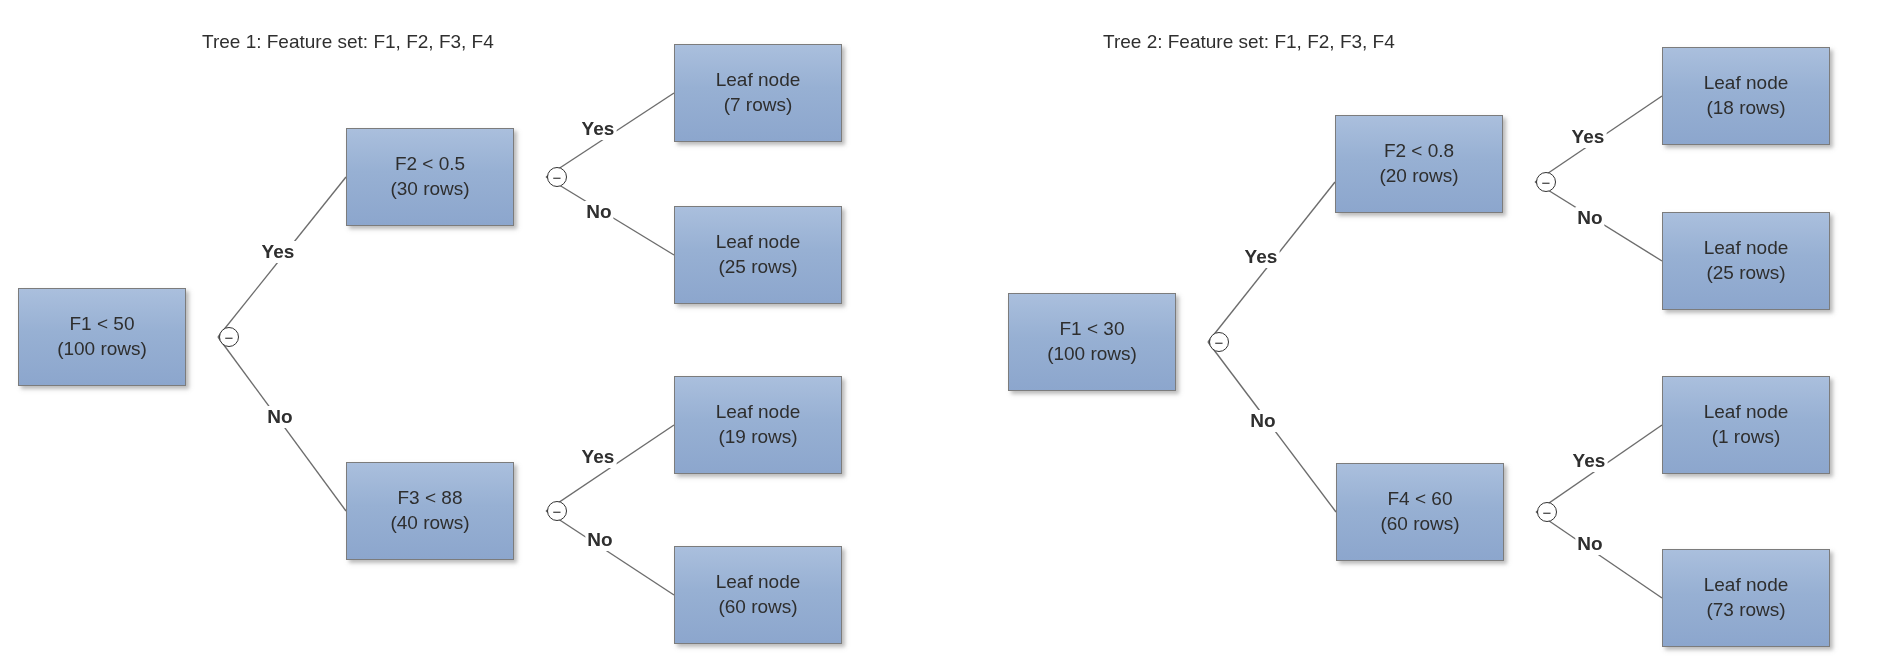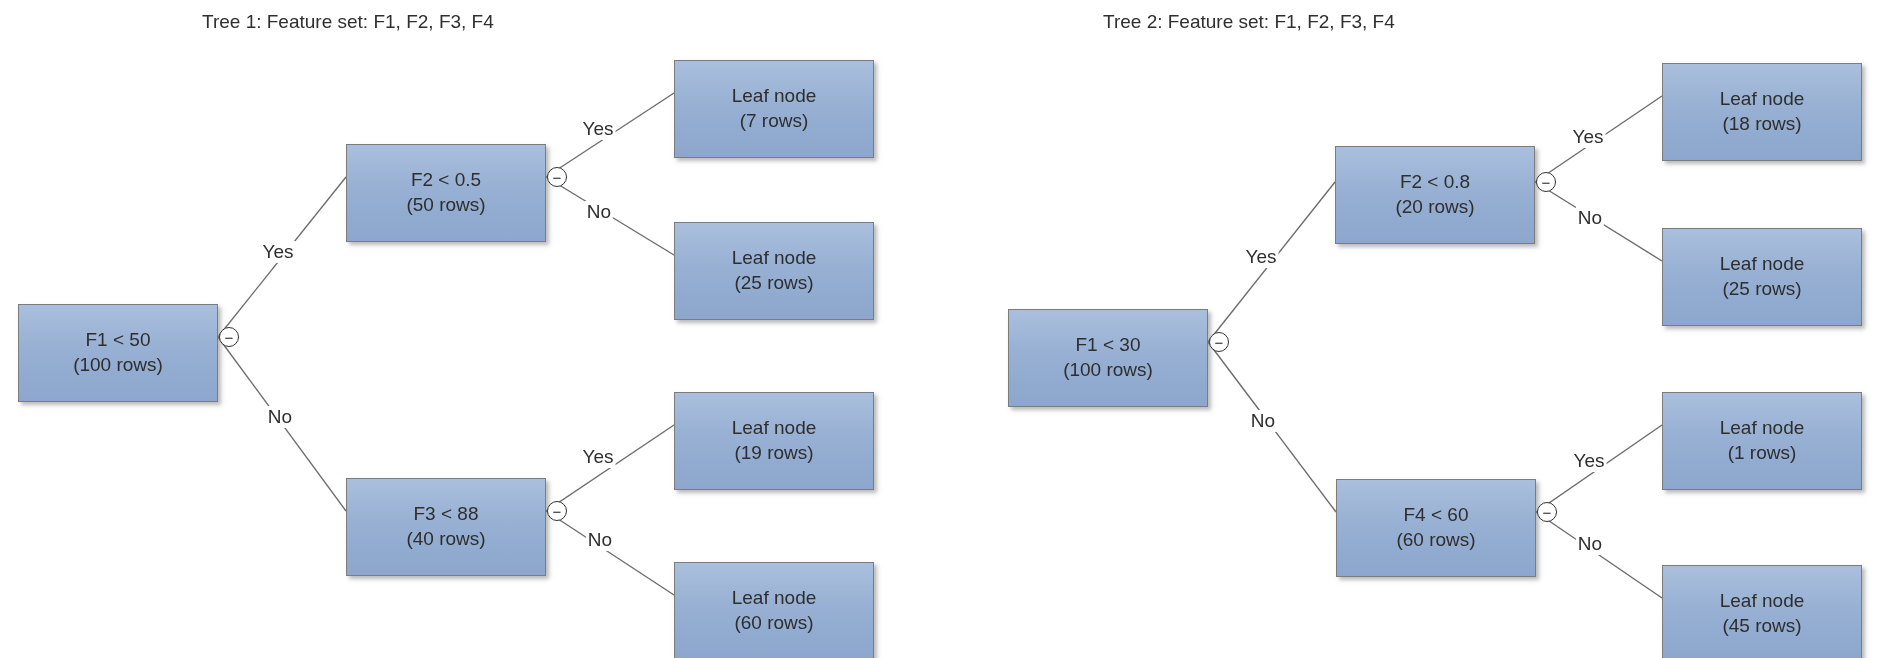--- a/index.html
+++ b/index.html
@@ -12,37 +12,37 @@
     font-family: "Liberation Sans", sans-serif;
     overflow: hidden;
   }
   .edges { position: absolute; left: 0; top: 0; width: 1892px; height: 658px; }
   .edges line { stroke: #6d6d6d; stroke-width: 1.4; }
   .tree-title {
     position: absolute;
     font-size: 19px;
     color: #2f2f2f;
     white-space: nowrap;
+    margin-top: 20px;
   }
   .node {
     position: absolute;
-    width: 200px;
+    width: 168px;
     height: 98px;
     border: 1.5px solid #7c7c7c;
     background: linear-gradient(180deg, #aabfdd 0%, #97b0d3 45%, #8ca6cd 100%);
     box-shadow: 3px 3px 4px rgba(120,120,120,0.5);
     display: flex;
     flex-direction: column;
     justify-content: center;
     align-items: center;
     text-align: right;
     font-size: 19px;
     line-height: 1.3;
     color: #2e2e2e;
-    margin-top: 16px;
   }
   .collapse-btn {
     position: absolute;
     width: 20px;
     height: 20px;
     border-radius: 50%;
     background: #ffffff;
     border: 1.5px solid #333333;
     transform: translate(-50%, -50%);
     display: flex;
@@ -55,20 +55,21 @@
     cursor: pointer;
   }
   .edge-label {
     position: absolute;
     transform: translate(-50%, -50%);
     font-size: 19px;
     color: #2f2f2f;
     background: #ffffff;
     padding: 0 2px;
     white-space: nowrap;
+    font-weight: bold;
   }
 </style>
 </head>
 <body>
 
 <div class="canvas">
 
   <svg class="edges" xmlns="http://www.w3.org/2000/svg">
 
     <line x1="218" y1="337" x2="346" y2="177"></line>
@@ -88,21 +89,21 @@
 
   <div>
     <div class="tree-title" style="left:202px; top:11px">Tree 1: Feature set: F1, F2, F3, F4</div>
 
     <div class="node" style="left:18px; top:288px">
       <span>F1 &lt; 50</span>
       <span>(100 rows)</span>
     </div>
     <div class="node" style="left:346px; top:128px">
       <span>F2 &lt; 0.5</span>
-      <span>(50 rows)</span>
+      <span>(30 rows)</span>
     </div>
     <div class="node" style="left:346px; top:462px">
       <span>F3 &lt; 88</span>
       <span>(40 rows)</span>
     </div>
     <div class="node" style="left:674px; top:44px">
       <span>Leaf node</span>
       <span>(7 rows)</span>
     </div>
     <div class="node" style="left:674px; top:206px">
@@ -136,21 +137,21 @@
     </button>
   </div>
 
   <div>
     <div class="tree-title" style="left:1103px; top:11px">Tree 2: Feature set: F1, F2, F3, F4</div>
 
     <div class="node" style="left:1008px; top:293px">
       <span>F1 &lt; 30</span>
       <span>(100 rows)</span>
     </div>
-    <div class="node" style="left:1335px; top:130px">
+    <div class="node" style="left:1335px; top:115px">
       <span>F2 &lt; 0.8</span>
       <span>(20 rows)</span>
     </div>
     <div class="node" style="left:1336px; top:463px">
       <span>F4 &lt; 60</span>
       <span>(60 rows)</span>
     </div>
     <div class="node" style="left:1662px; top:47px">
       <span>Leaf node</span>
       <span>(18 rows)</span>
@@ -158,21 +159,21 @@
     <div class="node" style="left:1662px; top:212px">
       <span>Leaf node</span>
       <span>(25 rows)</span>
     </div>
     <div class="node" style="left:1662px; top:376px">
       <span>Leaf node</span>
       <span>(1 rows)</span>
     </div>
     <div class="node" style="left:1662px; top:549px">
       <span>Leaf node</span>
-      <span>(45 rows)</span>
+      <span>(73 rows)</span>
     </div>
 
     <div class="edge-label" style="left:1261px; top:257px">Yes</div>
     <div class="edge-label" style="left:1263px; top:421px">No</div>
     <div class="edge-label" style="left:1588px; top:137px">Yes</div>
     <div class="edge-label" style="left:1590px; top:218px">No</div>
     <div class="edge-label" style="left:1589px; top:461px">Yes</div>
     <div class="edge-label" style="left:1590px; top:544px">No</div>
 
     <button class="collapse-btn" style="left:1219px; top:342px">

